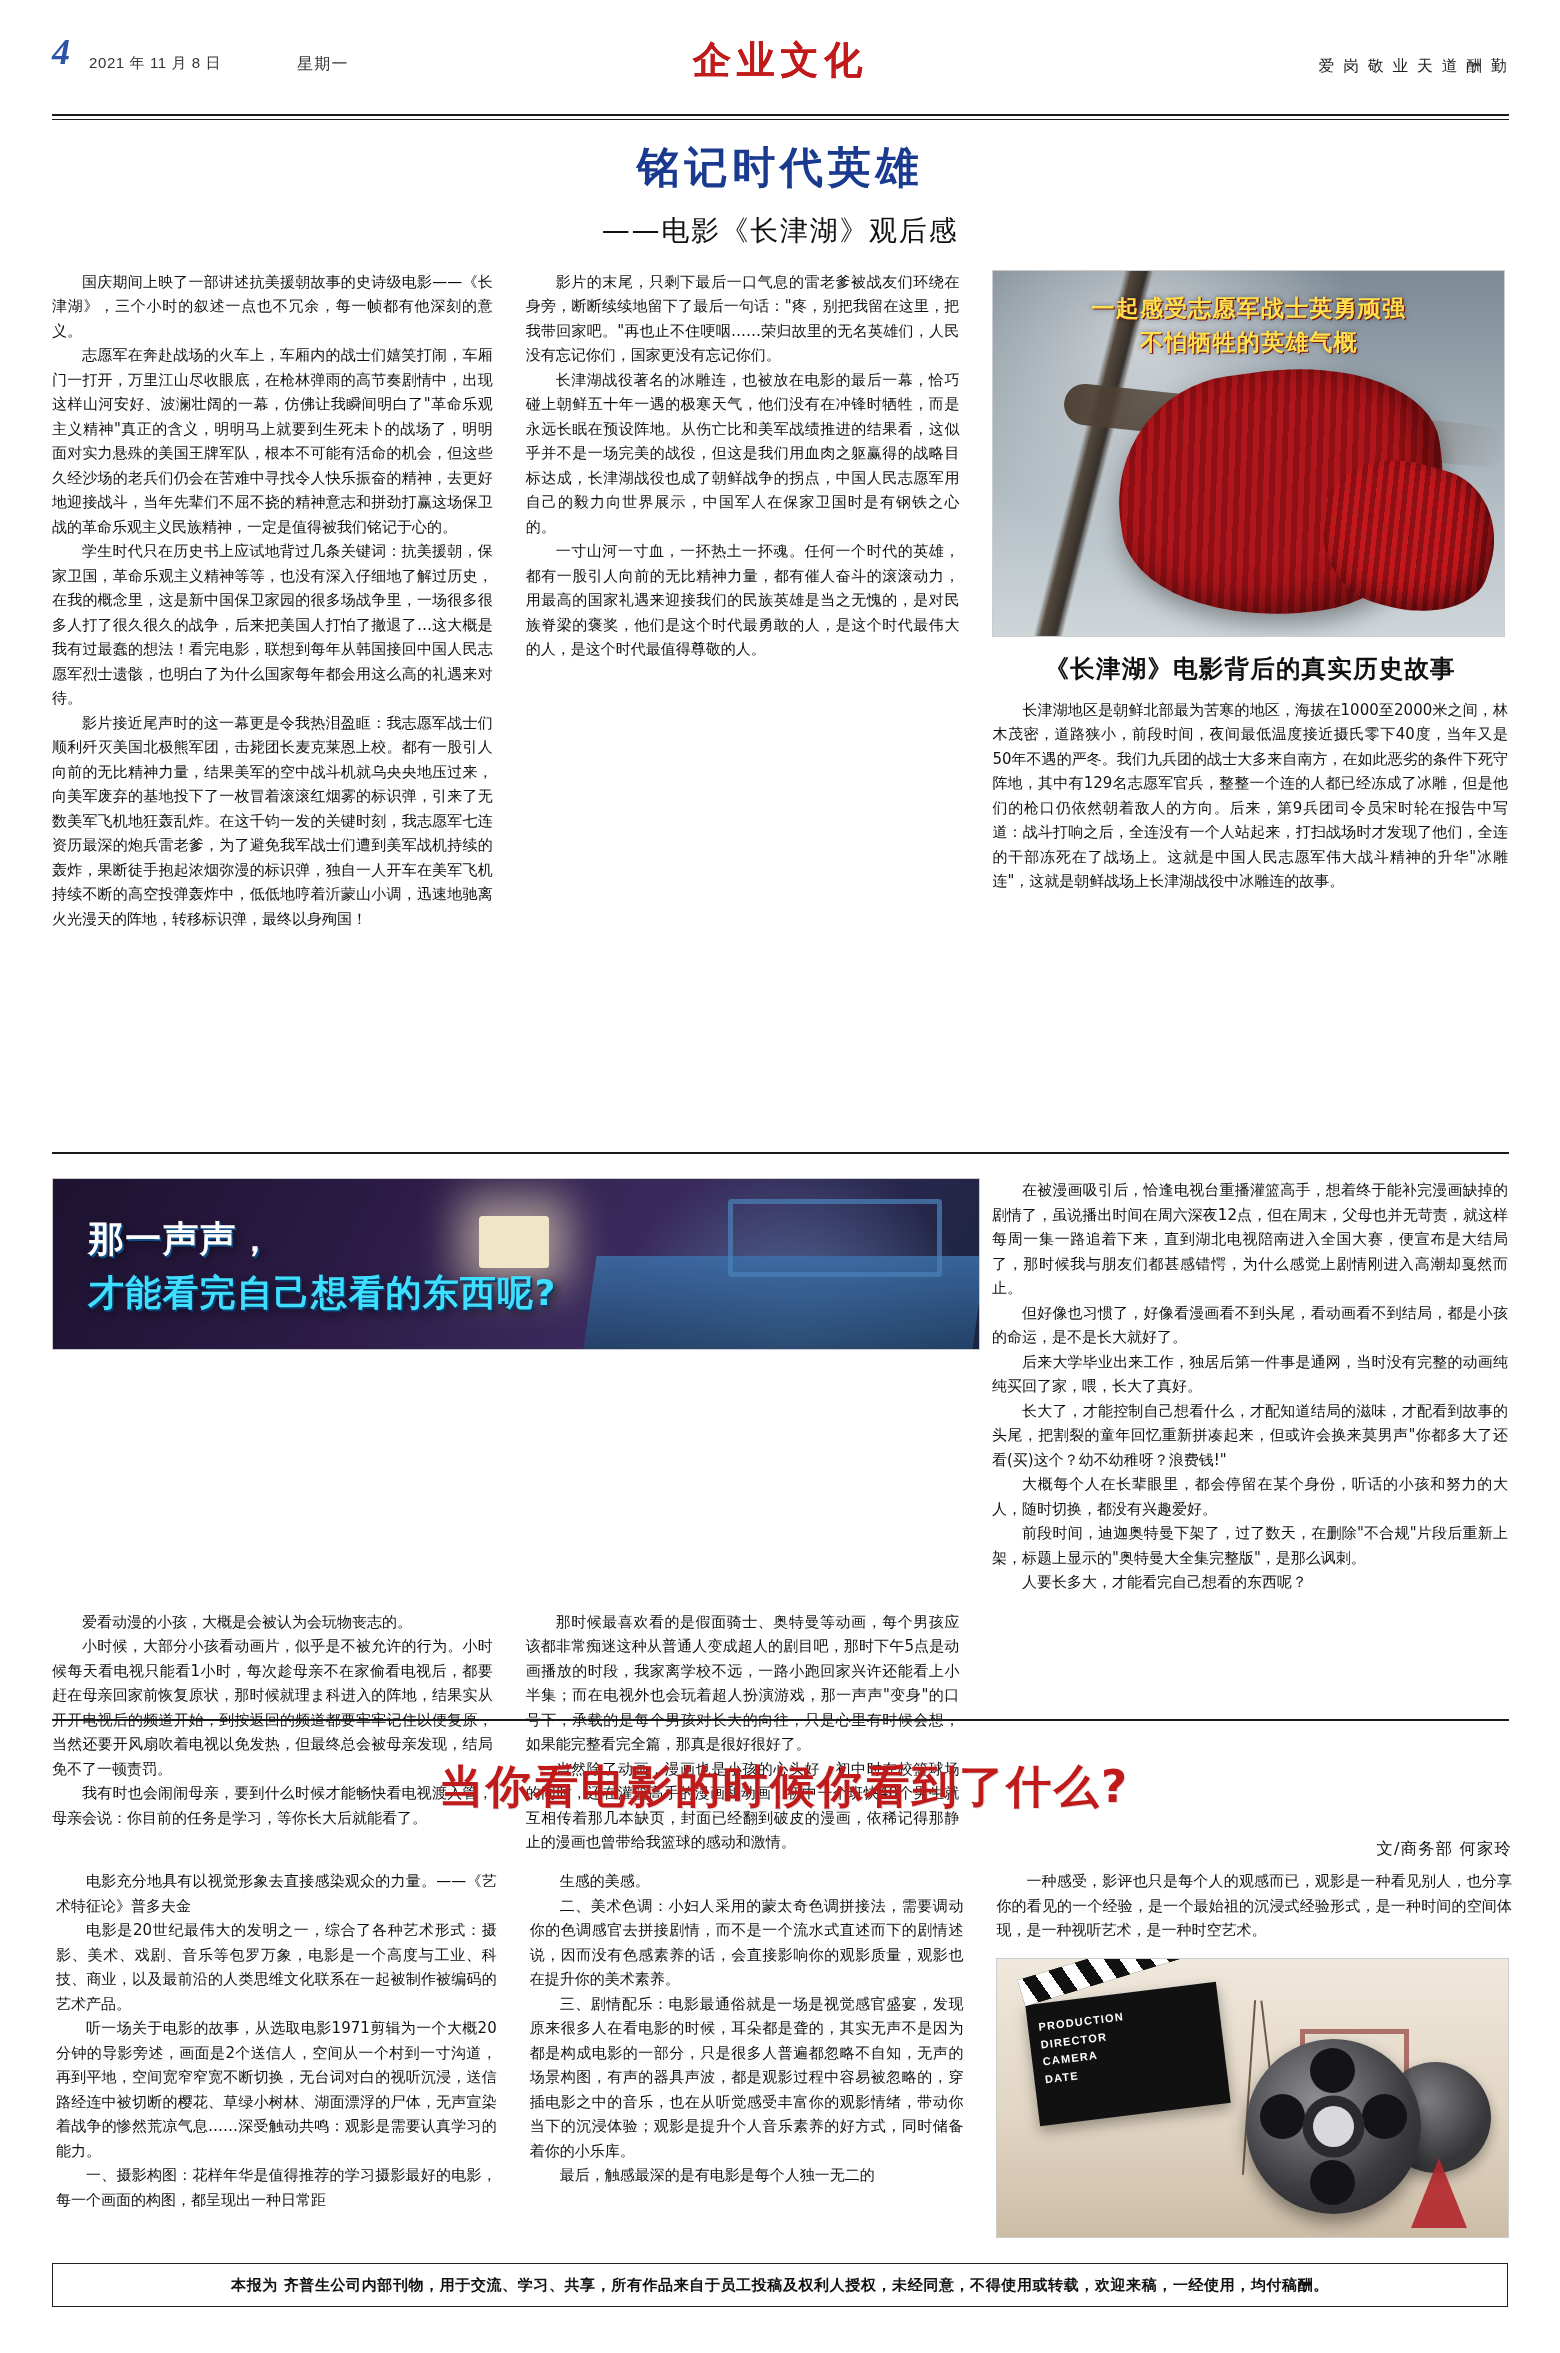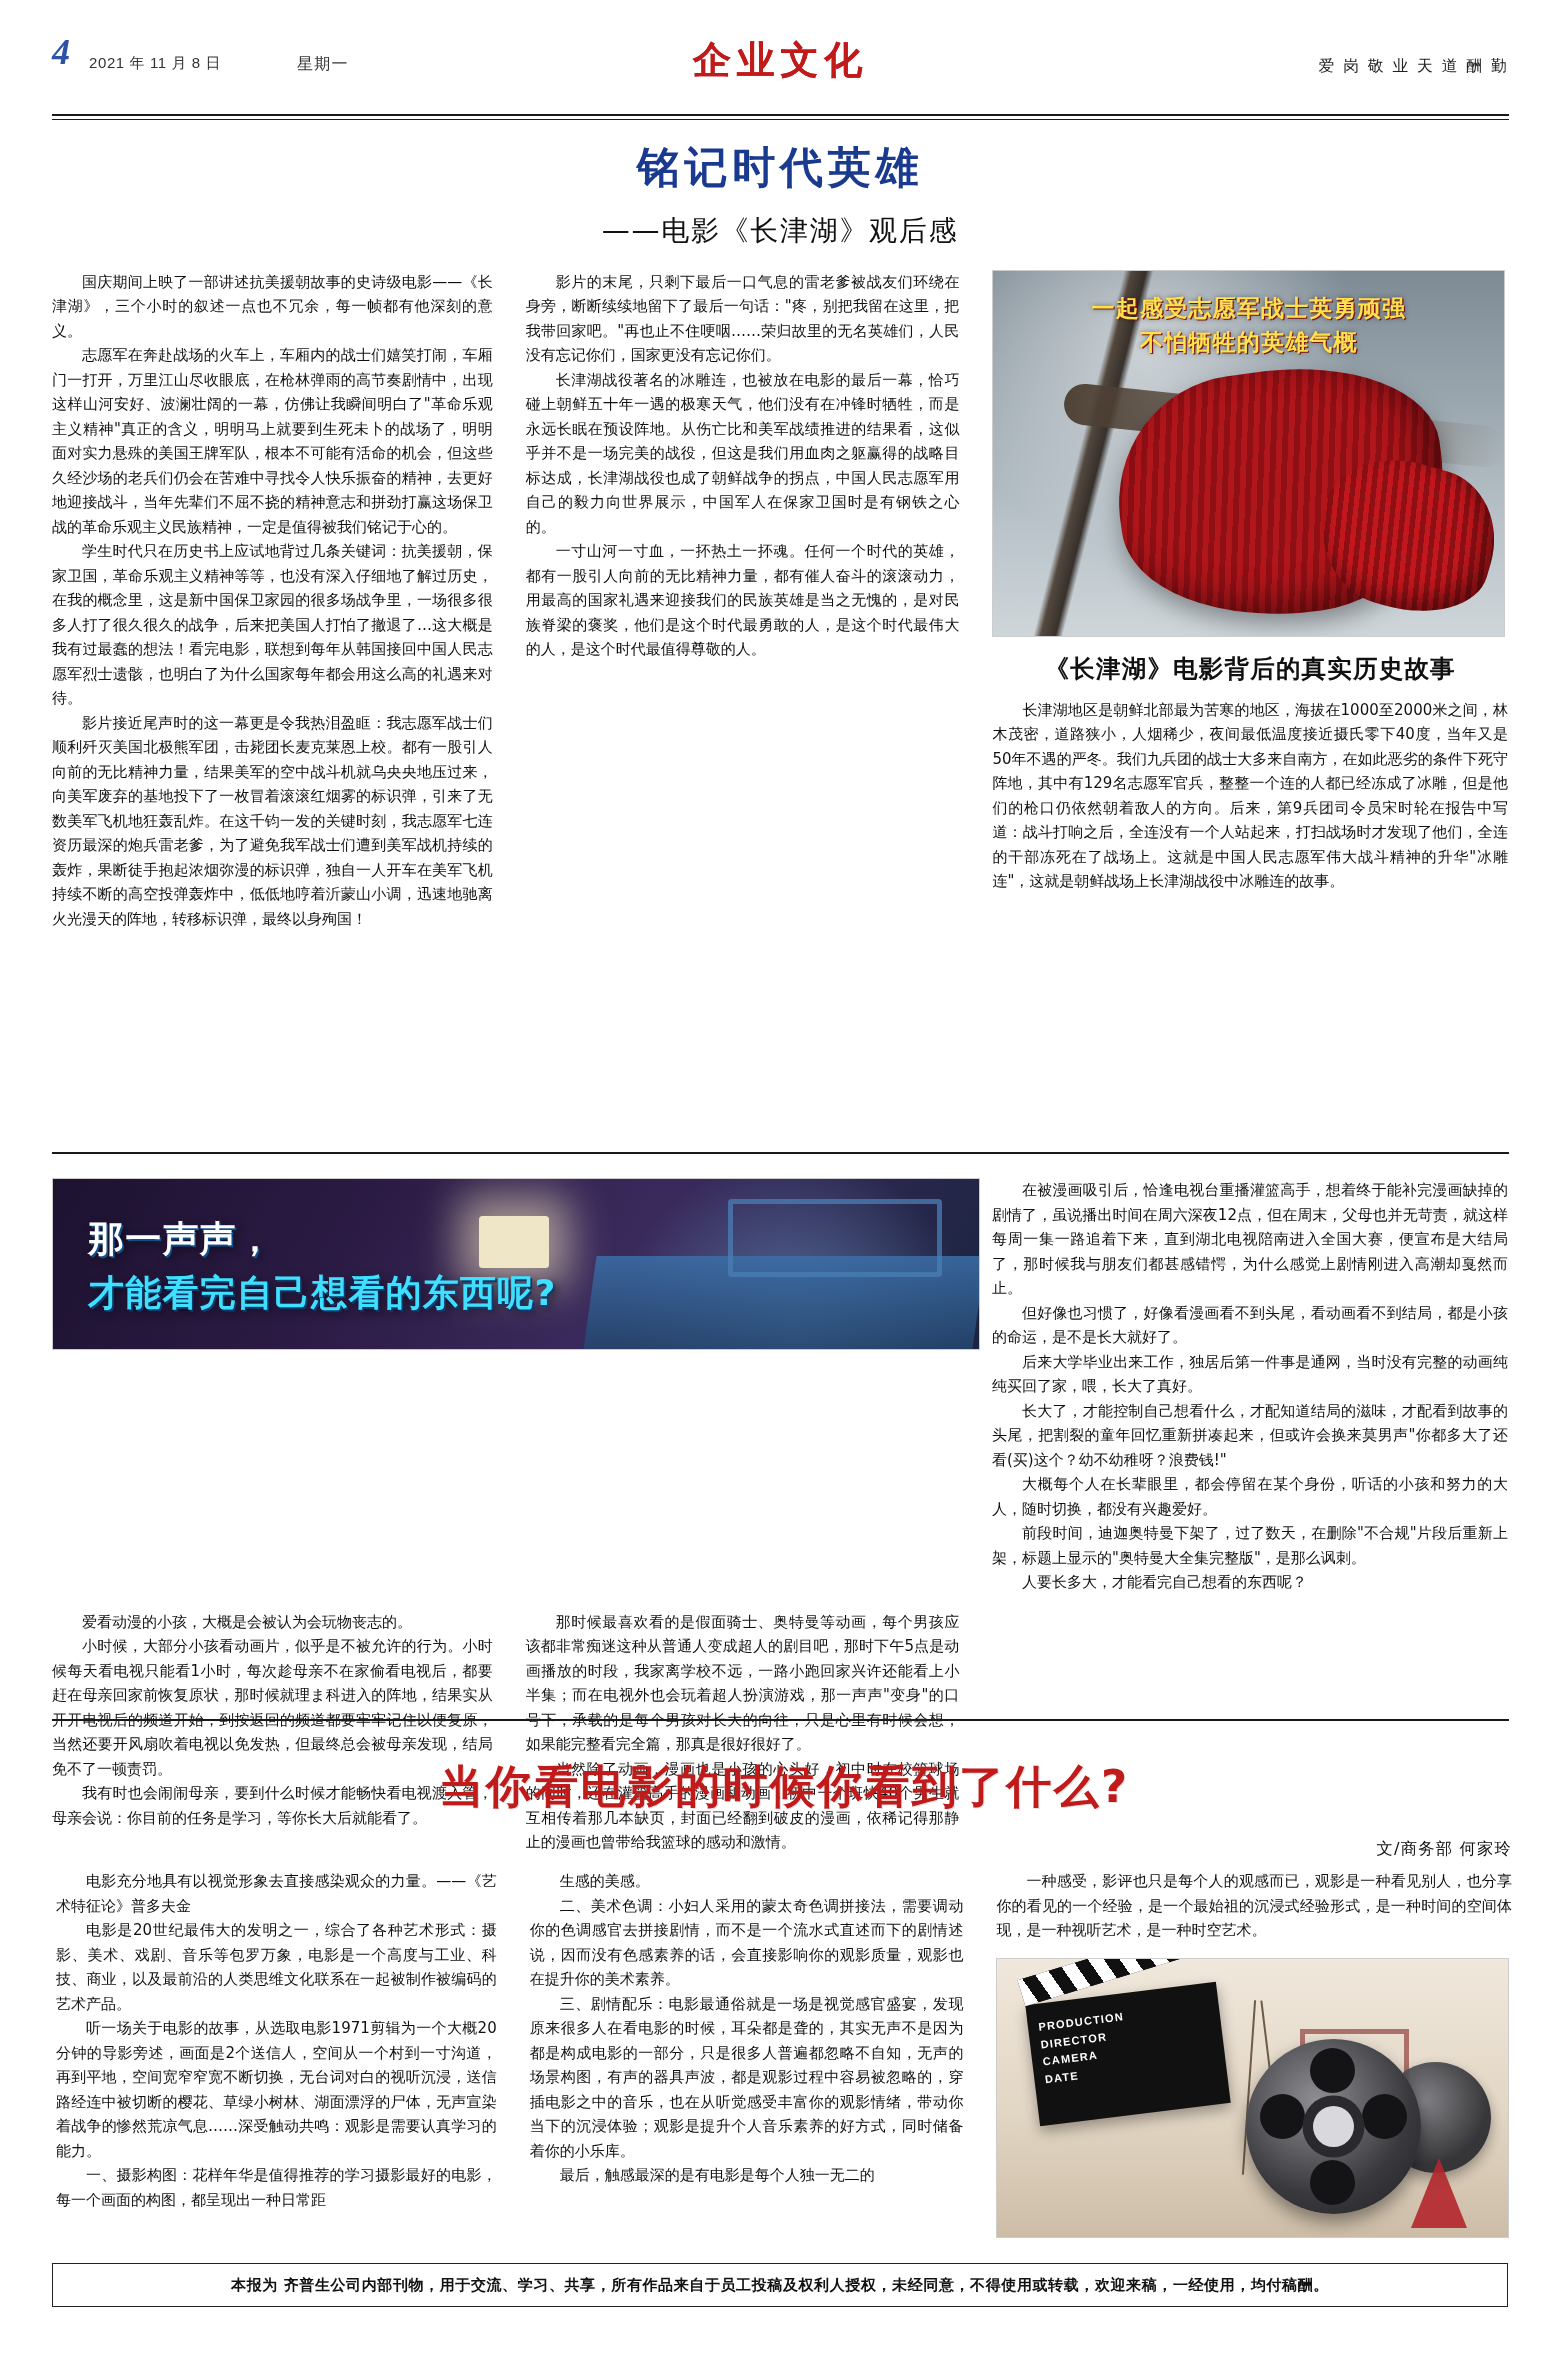--- a/index.html
+++ b/index.html
@@ -264,21 +264,21 @@
           <div class="branch2"></div>
           <div class="scarf"></div>
           <div class="scarf2"></div>
           <div class="hero-text">
             <div>一起感受志愿军战士英勇顽强</div>
             <div>不怕牺牲的英雄气概</div>
           </div>
         </div>
         <div class="hero-caption">《长津湖》电影背后的真实历史故事</div>
         <div class="hero-body">
-          <p class="body">长津湖地区是朝鲜北部最为苦寒的地区，海拔在1000至2000米之间，林木茂密，道路狭小，人烟稀少，夜间最低温度接近摄氏零下40度，当年又是50年不遇的严冬。我们九兵团的战士大多来自南方，在如此恶劣的条件下死守阵地，其中有129名志愿军官兵，整整一个连的人都已经冻成了冰雕，但是他们的枪口仍依然朝着敌人的方向。后来，第9兵团司令员宋时轮在报告中写道：战斗打响之后，全连没有一个人站起来，打扫战场时才发现了他们，全连的干部冻死在了战场上。这就是中国人民志愿军伟大战斗精神的升华"冰雕连"，这就是朝鲜战场上长津湖战役中冰雕连的故事。</p>
+          <p class="body">长津湖地区是朝鲜北部最为苦寒的地区，海拔在1000至2000米之间，林木茂密，道路狭小，前段时间，夜间最低温度接近摄氏零下40度，当年又是50年不遇的严冬。我们九兵团的战士大多来自南方，在如此恶劣的条件下死守阵地，其中有129名志愿军官兵，整整一个连的人都已经冻成了冰雕，但是他们的枪口仍依然朝着敌人的方向。后来，第9兵团司令员宋时轮在报告中写道：战斗打响之后，全连没有一个人站起来，打扫战场时才发现了他们，全连的干部冻死在了战场上。这就是中国人民志愿军伟大战斗精神的升华"冰雕连"，这就是朝鲜战场上长津湖战役中冰雕连的故事。</p>
         </div>
       </div>
     </div>
   </div>
 
   <div class="rule-sec" style="top:1152px;"></div>
 
   <div class="sec2">
     <div class="cols2">
       <div style="width:933px;">

